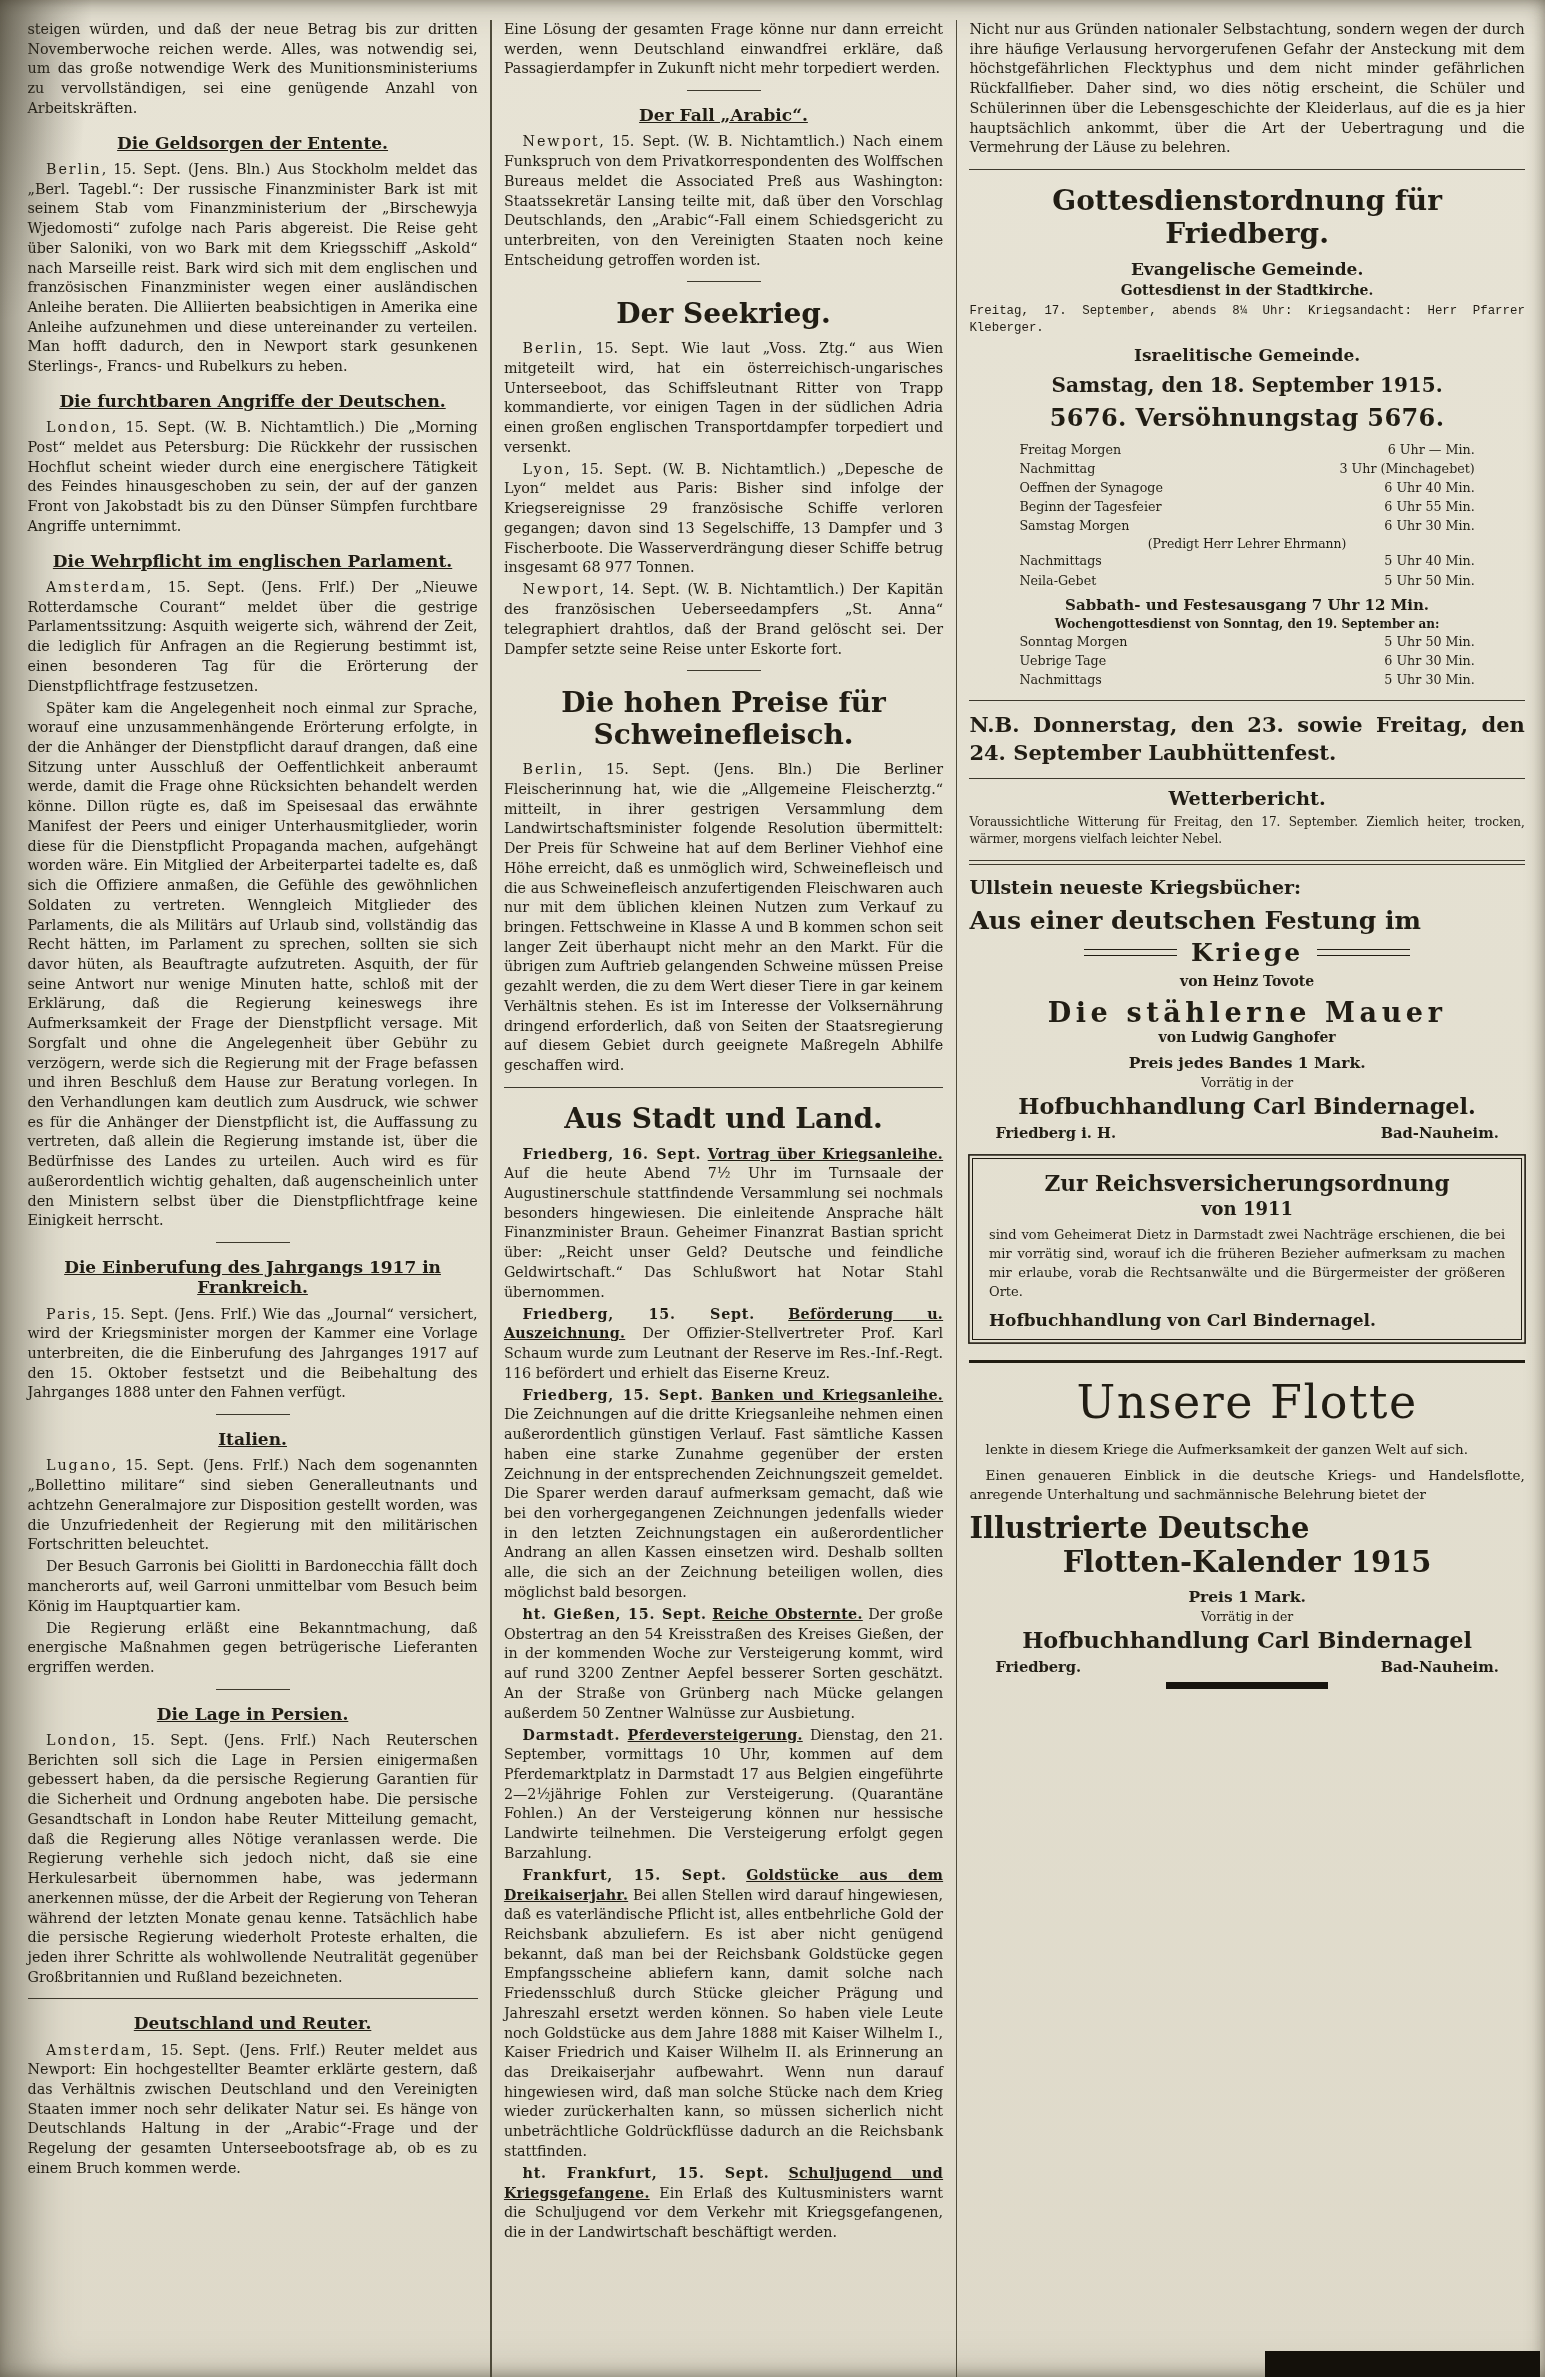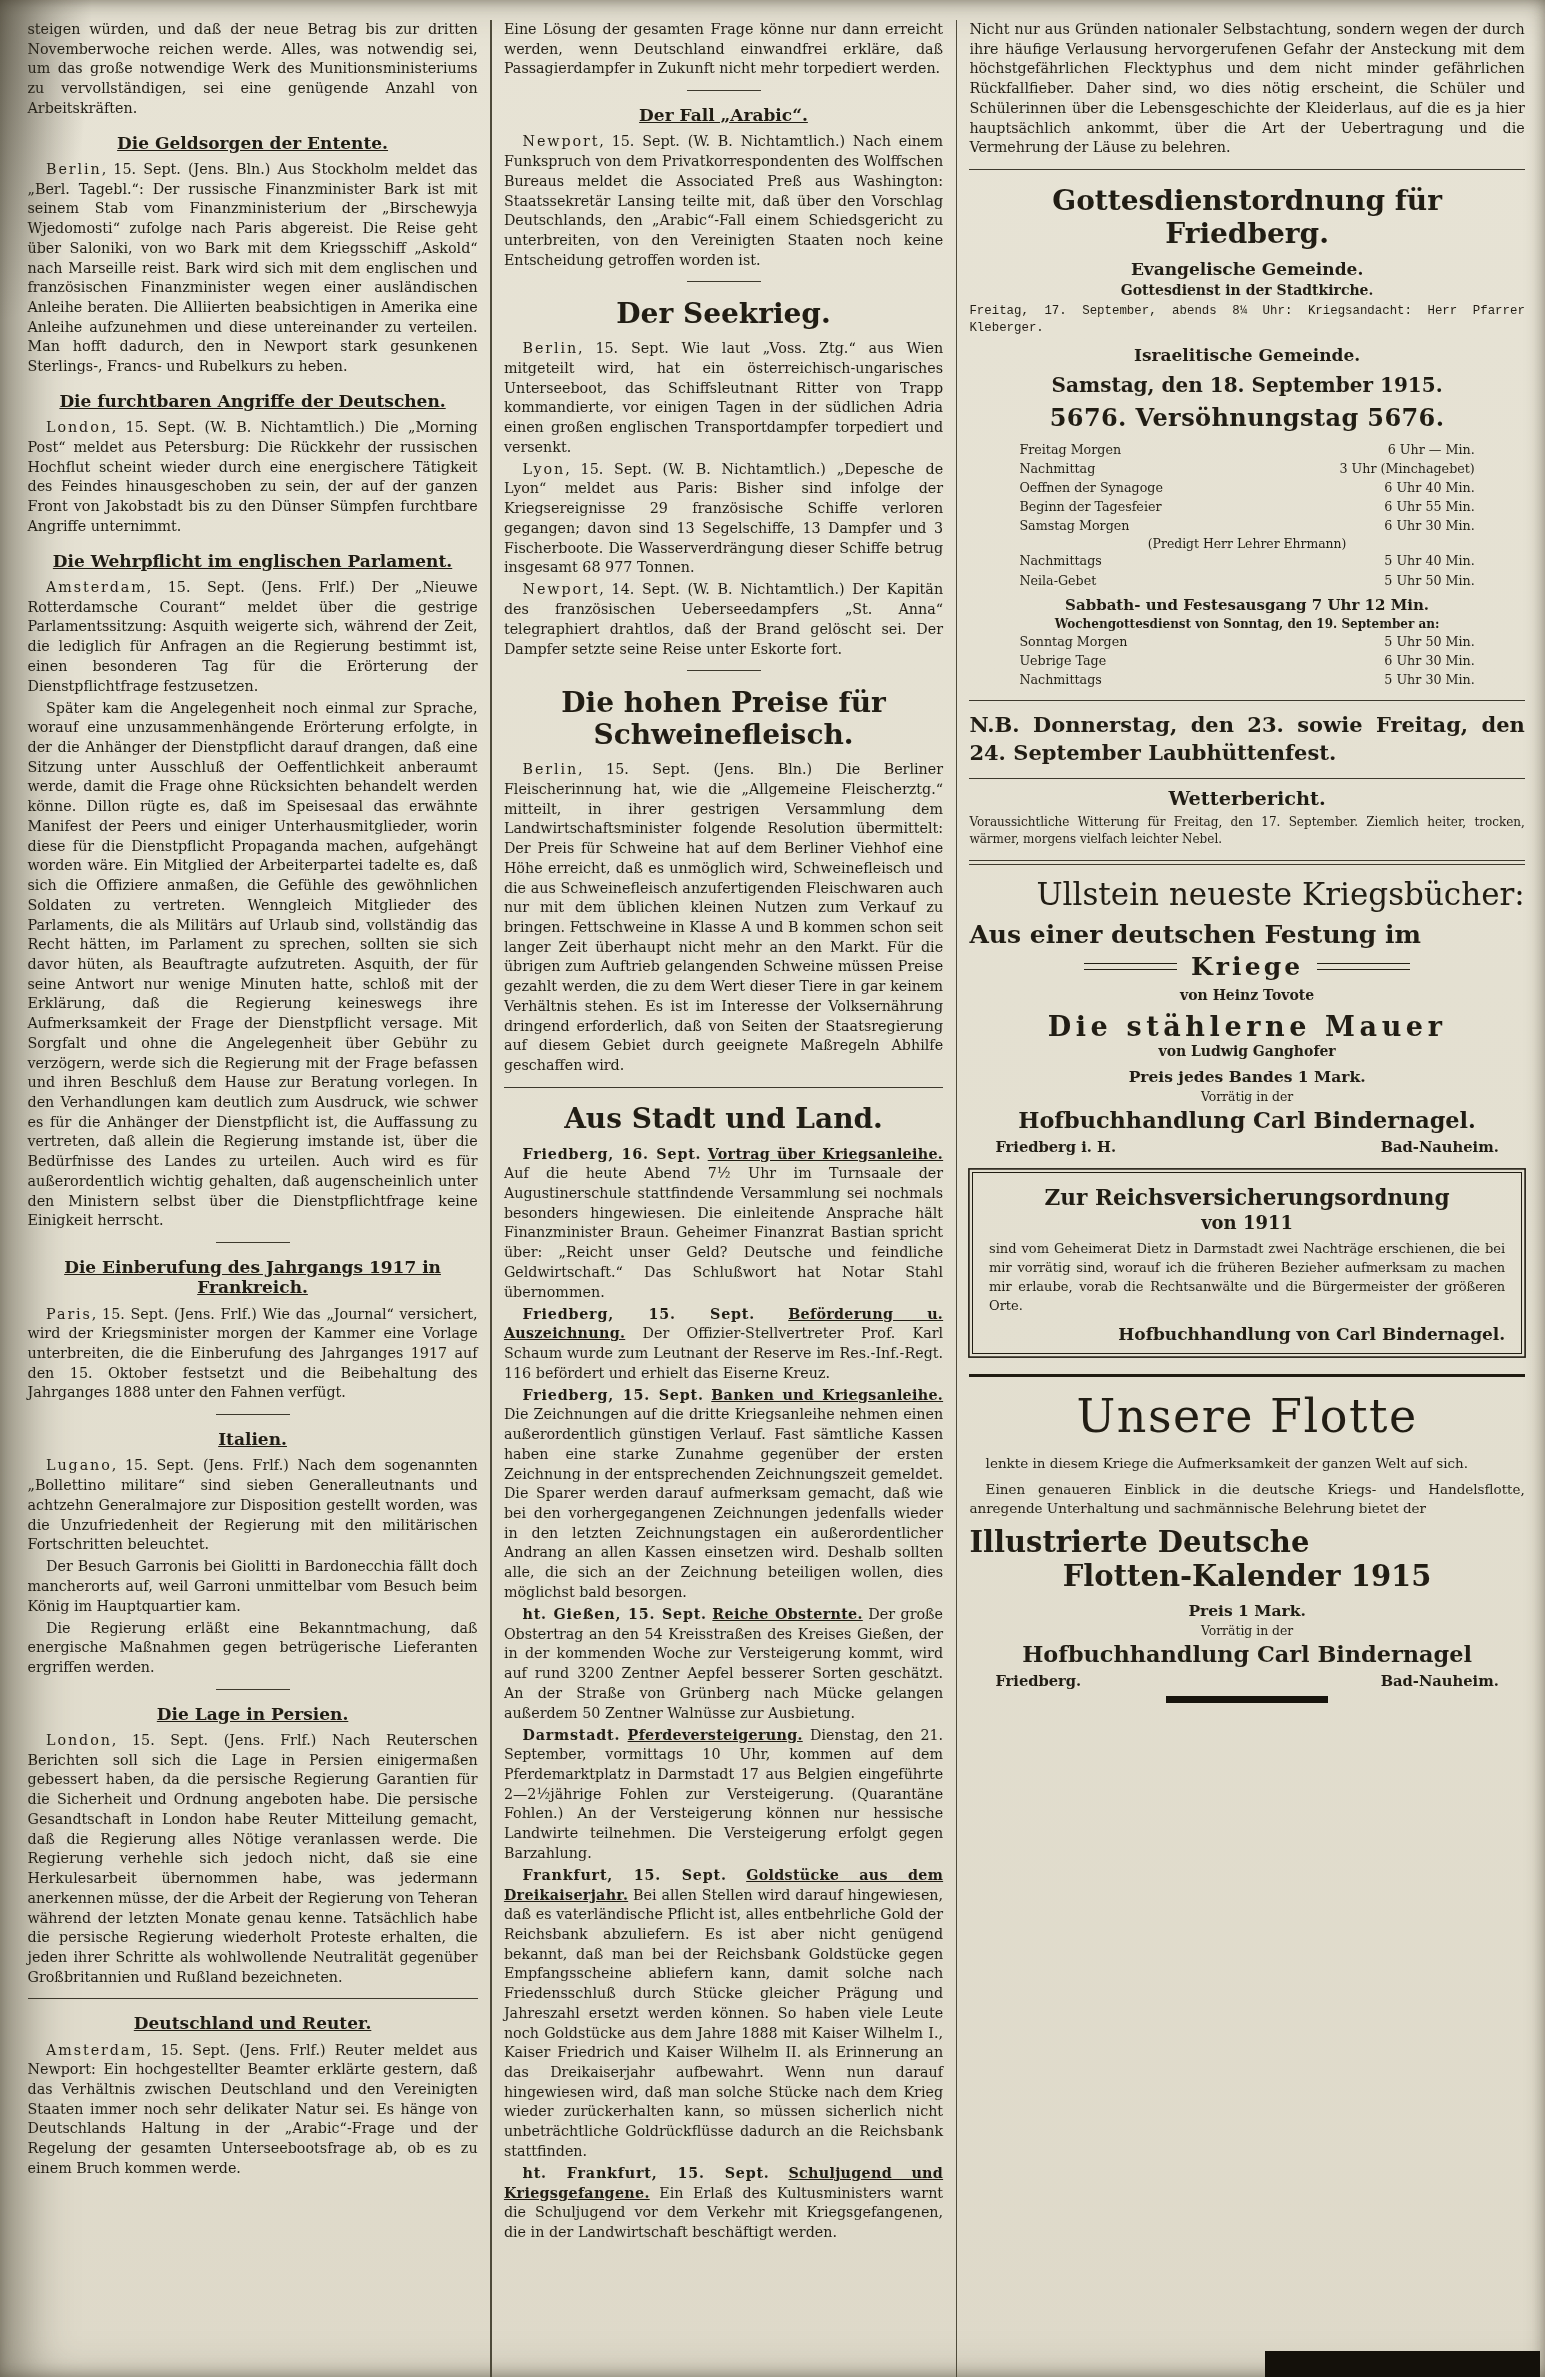--- a/index.html
+++ b/index.html
@@ -41,38 +41,38 @@
   .cdate{font-size:20px;font-weight:bold;text-align:center;margin:7.7px 0 3.1px;}
   .cbig{font-size:24px;font-weight:bold;text-align:center;margin:6.2px 0 7.7px;letter-spacing:0.4px;}
   .schedline{display:flex;justify-content:space-between;width:82%;margin:0 auto;font-size:12.7px;line-height:1.5;}
   .predigt{text-align:center;font-size:12.4px;margin:0.8px 0;}
   .sab{font-size:15px;font-weight:bold;text-align:center;margin:6.2px 0 3.1px;}
   .week{font-size:12px;font-weight:bold;text-align:center;margin:3.1px 0 1.5px;}
   .nb{font-size:21px;font-weight:bold;text-align:justify;line-height:1.35;margin:9.3px 0;}
   .wxh{font-size:19.3px;font-weight:bold;text-align:center;margin:7.7px 0 4.6px;}
   .wxt{font-size:12px;line-height:1.4;text-align:justify;margin:0 0 3.1px;}
 
-  .adb1 .t1{font-size:31px;font-weight:normal;text-align:right;margin:10.8px 0 7.7px;}
+  .adb1 .t1{font-size:19px;font-weight:bold;text-align:left;margin:10.8px 0 7.7px;}
   .adb1 .t2{font-size:25px;font-weight:bold;text-align:left;margin:0 0 1.5px;}
   .decoline{display:flex;align-items:center;justify-content:center;gap:14px;margin:3.1px 0 6.2px;}
   .deco{width:93px;height:5.4px;border-top:1.9px solid #201c12;border-bottom:1.9px solid #201c12;}
   .decotxt{font-size:25px;font-weight:bold;letter-spacing:3.1px;}
   .auth{font-size:14px;font-weight:bold;text-align:center;margin:1.5px 0 7.7px;}
   .t3{font-size:27px;font-weight:bold;text-align:center;letter-spacing:4.6px;margin:7.7px 0 1.5px;}
   .price{font-size:15.5px;font-weight:bold;text-align:center;margin:7.7px 0 3.1px;}
   .avail{font-size:12.4px;text-align:center;margin:3.1px 0 1.5px;}
   .shop{font-size:22.4px;font-weight:bold;text-align:center;margin:3.1px 0 4.6px;}
   .locline{display:flex;justify-content:space-between;font-size:14.7px;font-weight:bold;padding:0 26px;margin:1.5px 0 7.7px;}
 
   .boxad{border:1.9px solid #201c12;box-shadow:0 0 0 2.3px #e3dfd0,0 0 0 3.9px #201c12;
     padding:12.4px 15.5px 9.3px;margin:17px 3.1px 20px;}
   .boxad .bt1{font-size:21.6px;font-weight:bold;text-align:center;margin:0 0 1.5px;}
   .boxad .bt2{font-size:18px;font-weight:bold;text-align:center;margin:0 0 7.7px;}
   .boxad .btx{font-size:13px;line-height:1.45;text-align:justify;margin:0 0 7.7px;}
-  .boxad .bshop{font-size:17px;font-weight:bold;text-align:right;margin:3px 0 0;}
+  .boxad .bshop{font-size:17px;font-weight:bold;text-align:left;margin:3px 0 0;}
 
   .flotte .ft{font-size:46px;font-weight:normal;text-align:center;margin:12.4px 0 10.8px;letter-spacing:1.5px;}
   .flotte .fp{font-size:13.5px;line-height:1.45;text-align:justify;margin:0 0 6.2px;text-indent:1.2em;}
   .flotte .f2{font-size:29px;font-weight:bold;text-align:left;margin:4.6px 0 0;}
   .flotte .f3{font-size:29px;font-weight:bold;text-align:center;margin:0 0 6.2px;}
   .thickshort{width:162px;height:7px;background:#17140d;margin:4.6px auto 0;}
 
   .blackbar{position:absolute;right:4.6px;bottom:0;width:275px;height:26px;background:#14110b;}
 </style>
 </head>

